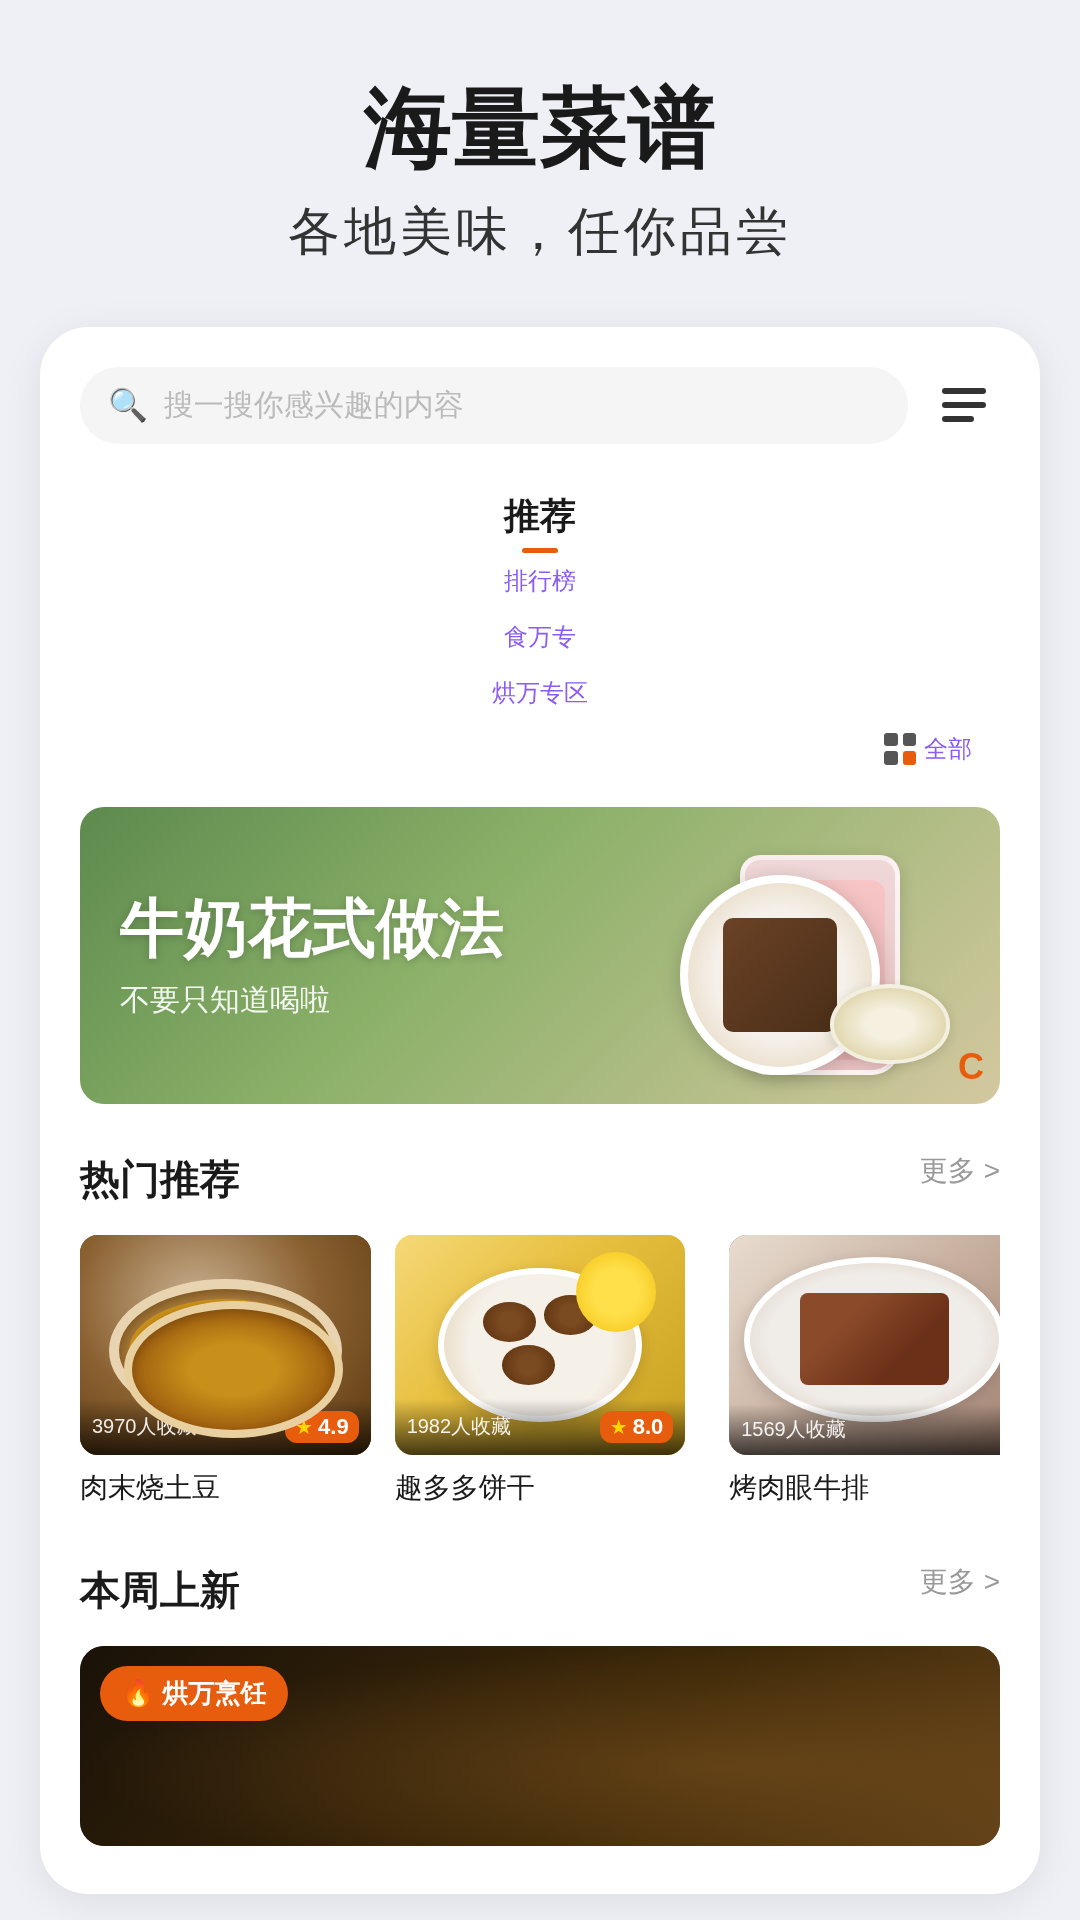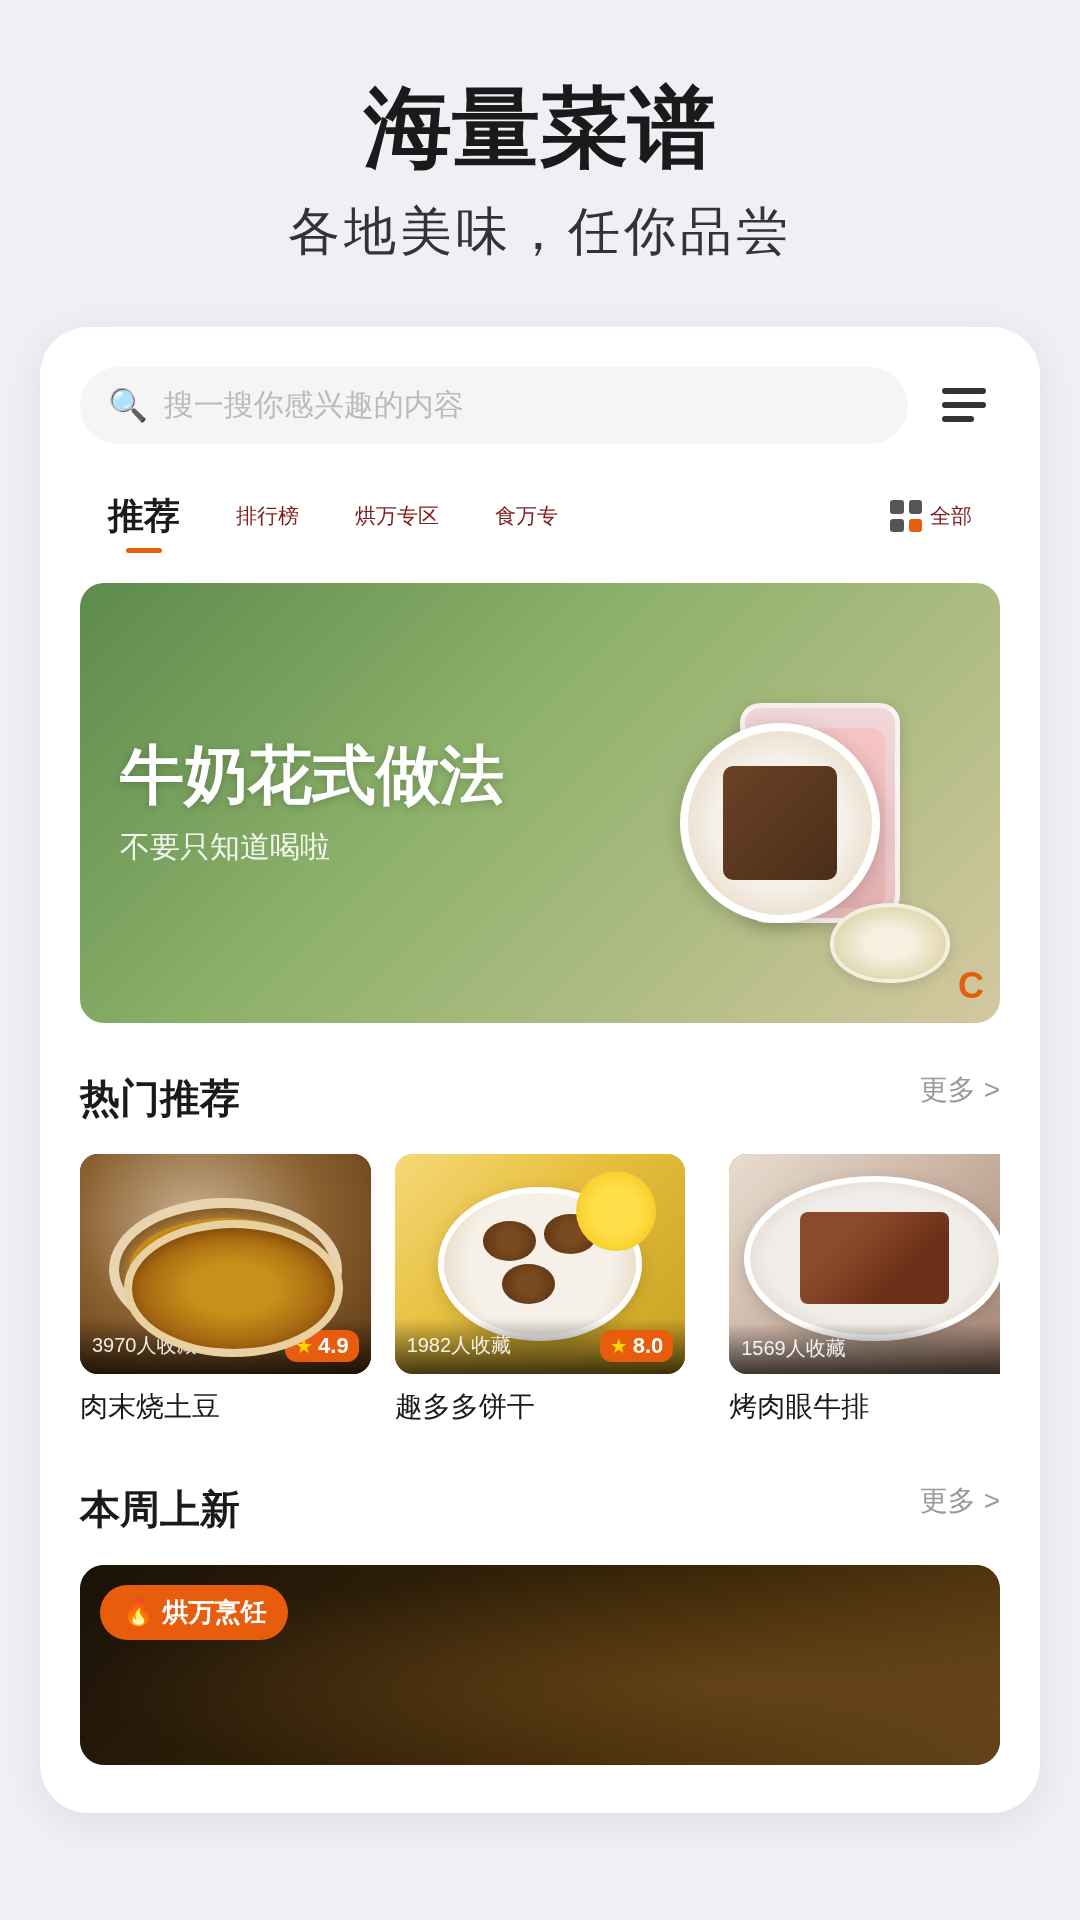--- a/index.html
+++ b/index.html
@@ -87,24 +87,25 @@
     .menu-icon span:first-child { width: 44px; }
     .menu-icon span:last-child { width: 32px; }
 
     
     .nav-tabs {
       display: flex;
       align-items: center;
       gap: 0;
       margin-bottom: 30px;
       overflow: hidden;
+      flex-direction: column;
     }
     .nav-tab {
-      font-size: 21px;
-      color: #7f1d1d;
+      font-size: 24px;
+      color: #8b5cf6;
       padding: 12px 28px;
       cursor: pointer;
       position: relative;
       white-space: nowrap;
     }
     .nav-tab.active {
       font-size: 36px;
       font-weight: 700;
       color: #1a1a1a;
     }
@@ -140,21 +141,21 @@
     .all-icon span:last-child {
       background: #e85c0d;
     }
 
     
     .banner {
       border-radius: 24px;
       overflow: hidden;
       margin-bottom: 48px;
       position: relative;
-      height: 440px;
+      height: 297px;
       background: linear-gradient(135deg, #5d8a4e 0%, #8ab068 40%, #d4c8a0 100%);
     }
     .banner-content {
       position: absolute;
       top: 0; left: 0; right: 0; bottom: 0;
       display: flex;
       align-items: flex-start;
       padding: 48px 40px;
       flex-direction: column;
       justify-content: center;
@@ -338,22 +339,22 @@
         <span></span>
         <span></span>
         <span style="width:32px"></span>
       </div>
     </div>
   </div>
 
   <div class="nav-tabs">
     <div class="nav-tab active">推荐</div>
     <div class="nav-tab">排行榜</div>
+    <div class="nav-tab">食万专</div>
     <div class="nav-tab">烘万专区</div>
-    <div class="nav-tab">食万专</div>
     <div class="nav-tab nav-tab-all">
       <div class="all-icon">
         <span></span>
           <span></span>
           <span></span>
           <span style="background:#e85c0d"></span>
       </div>
       <span>全部</span>
     </div>
   </div>

